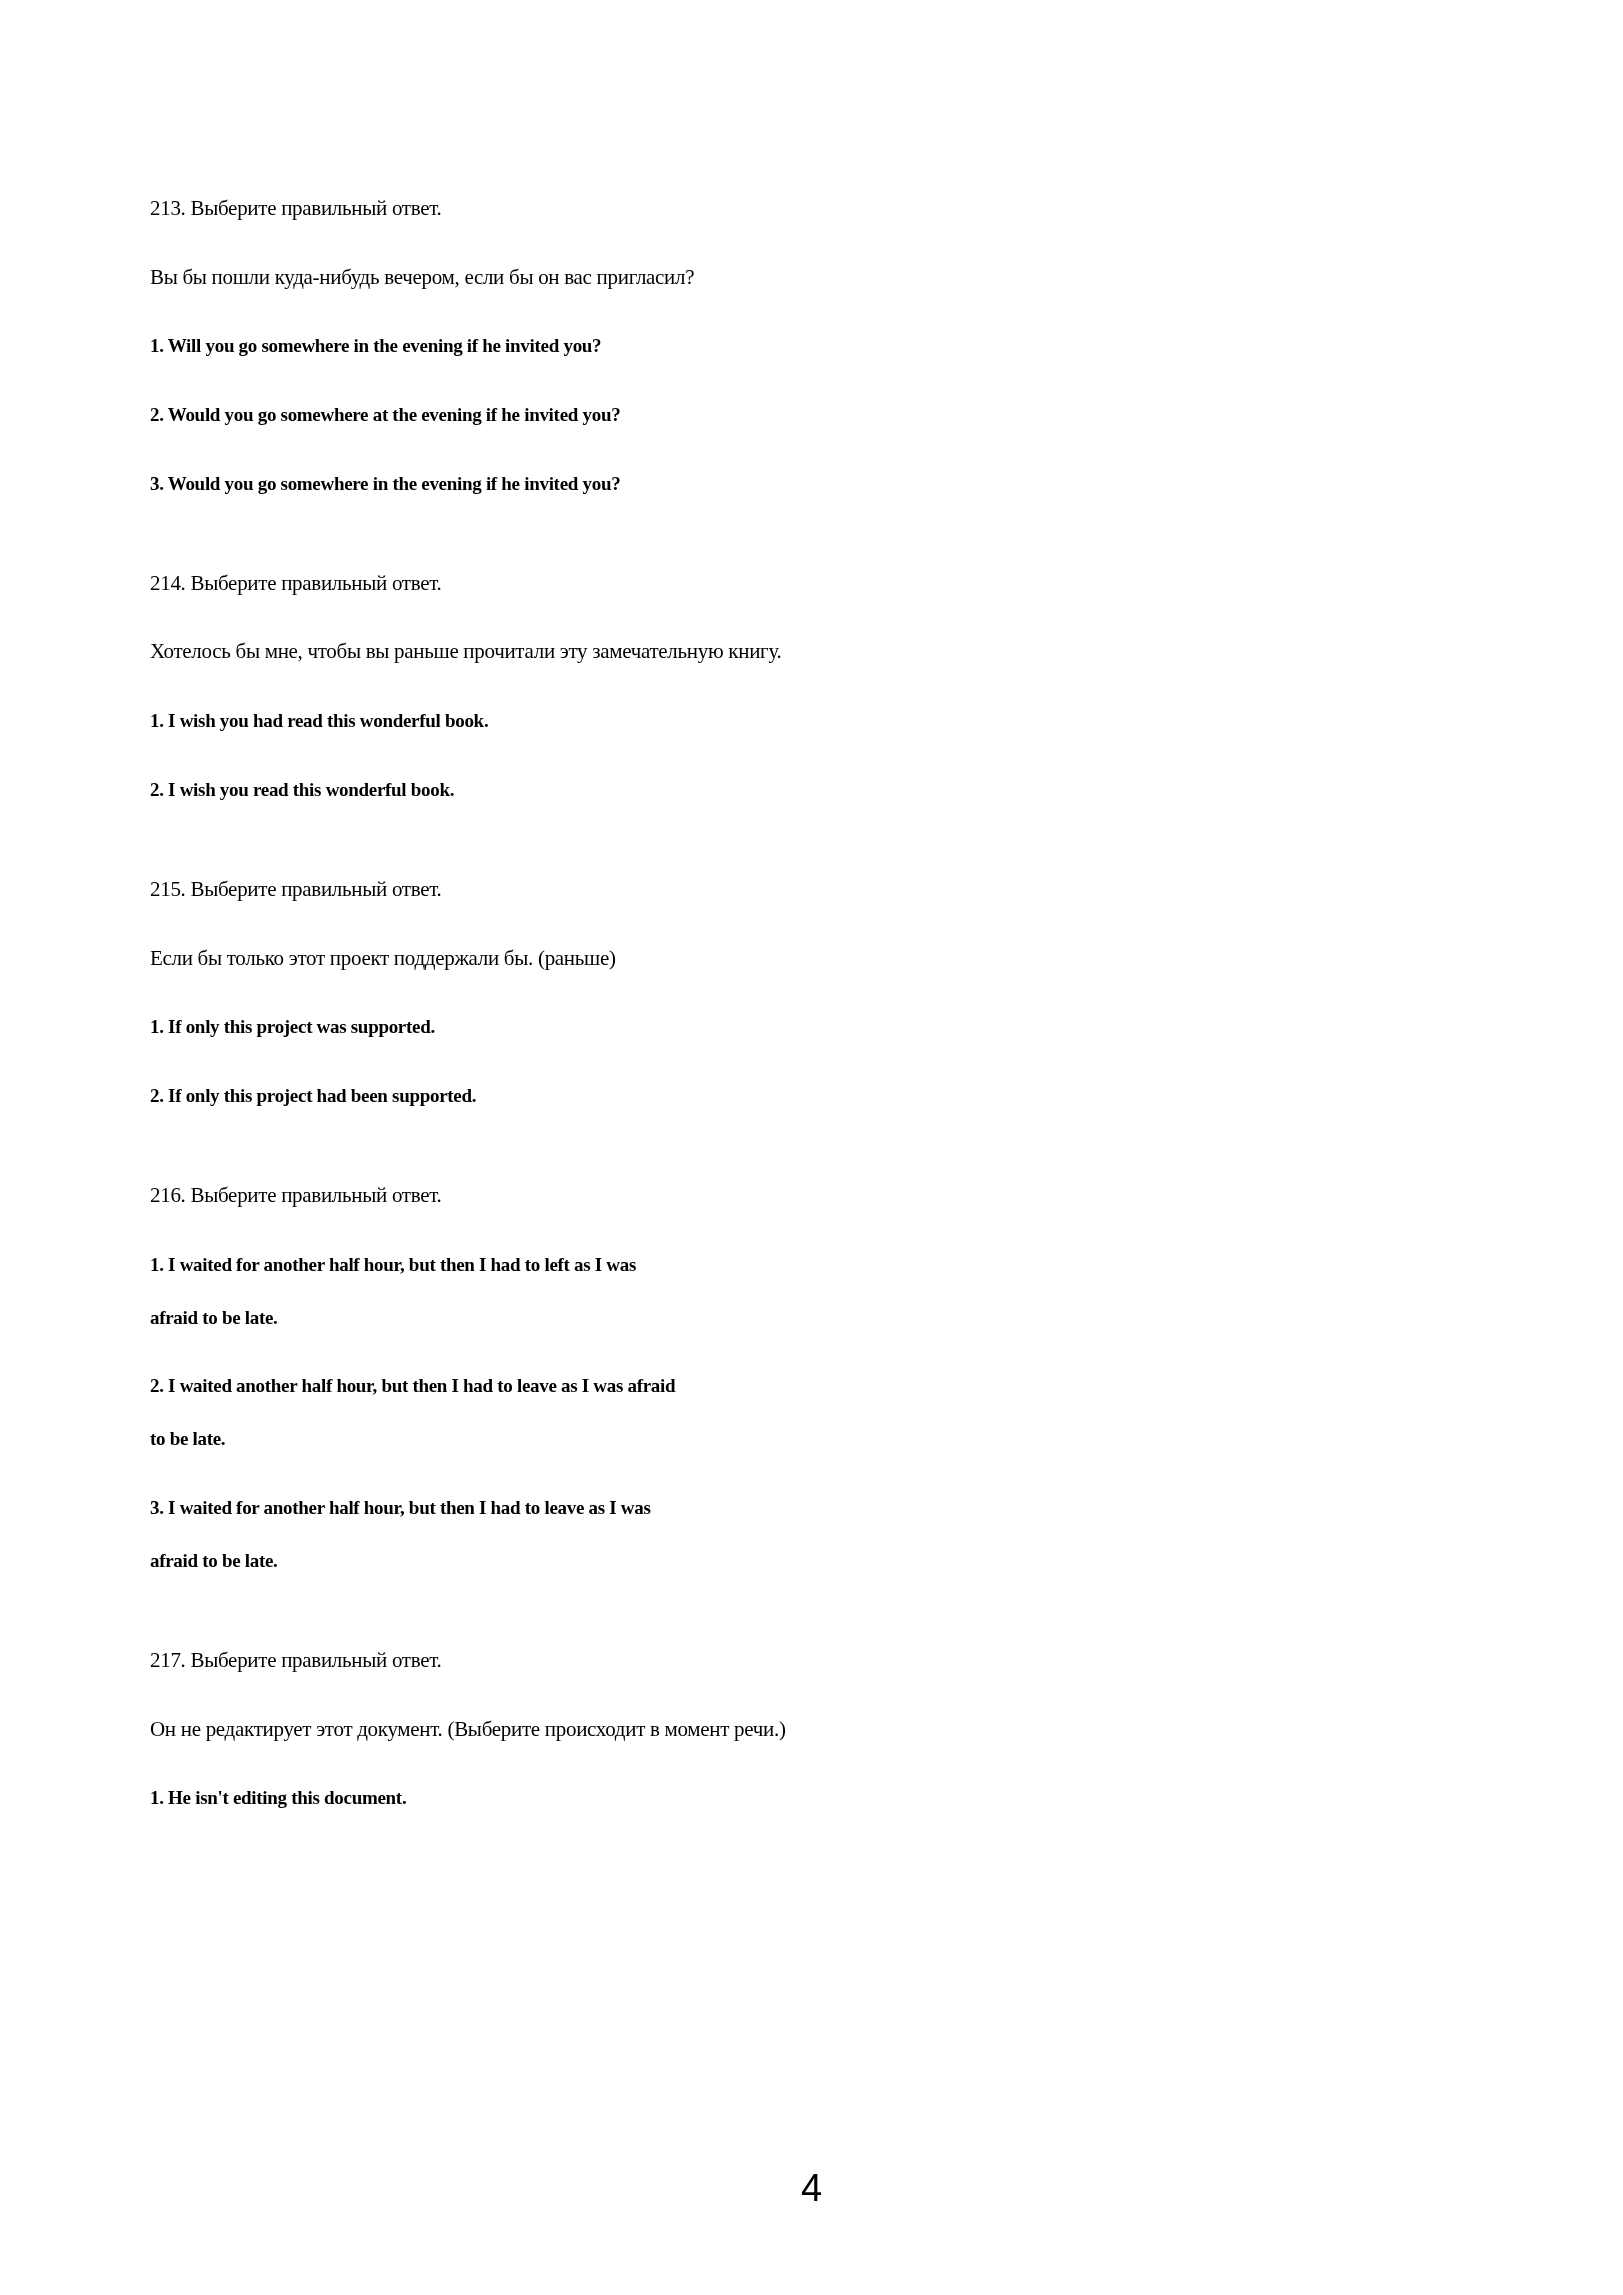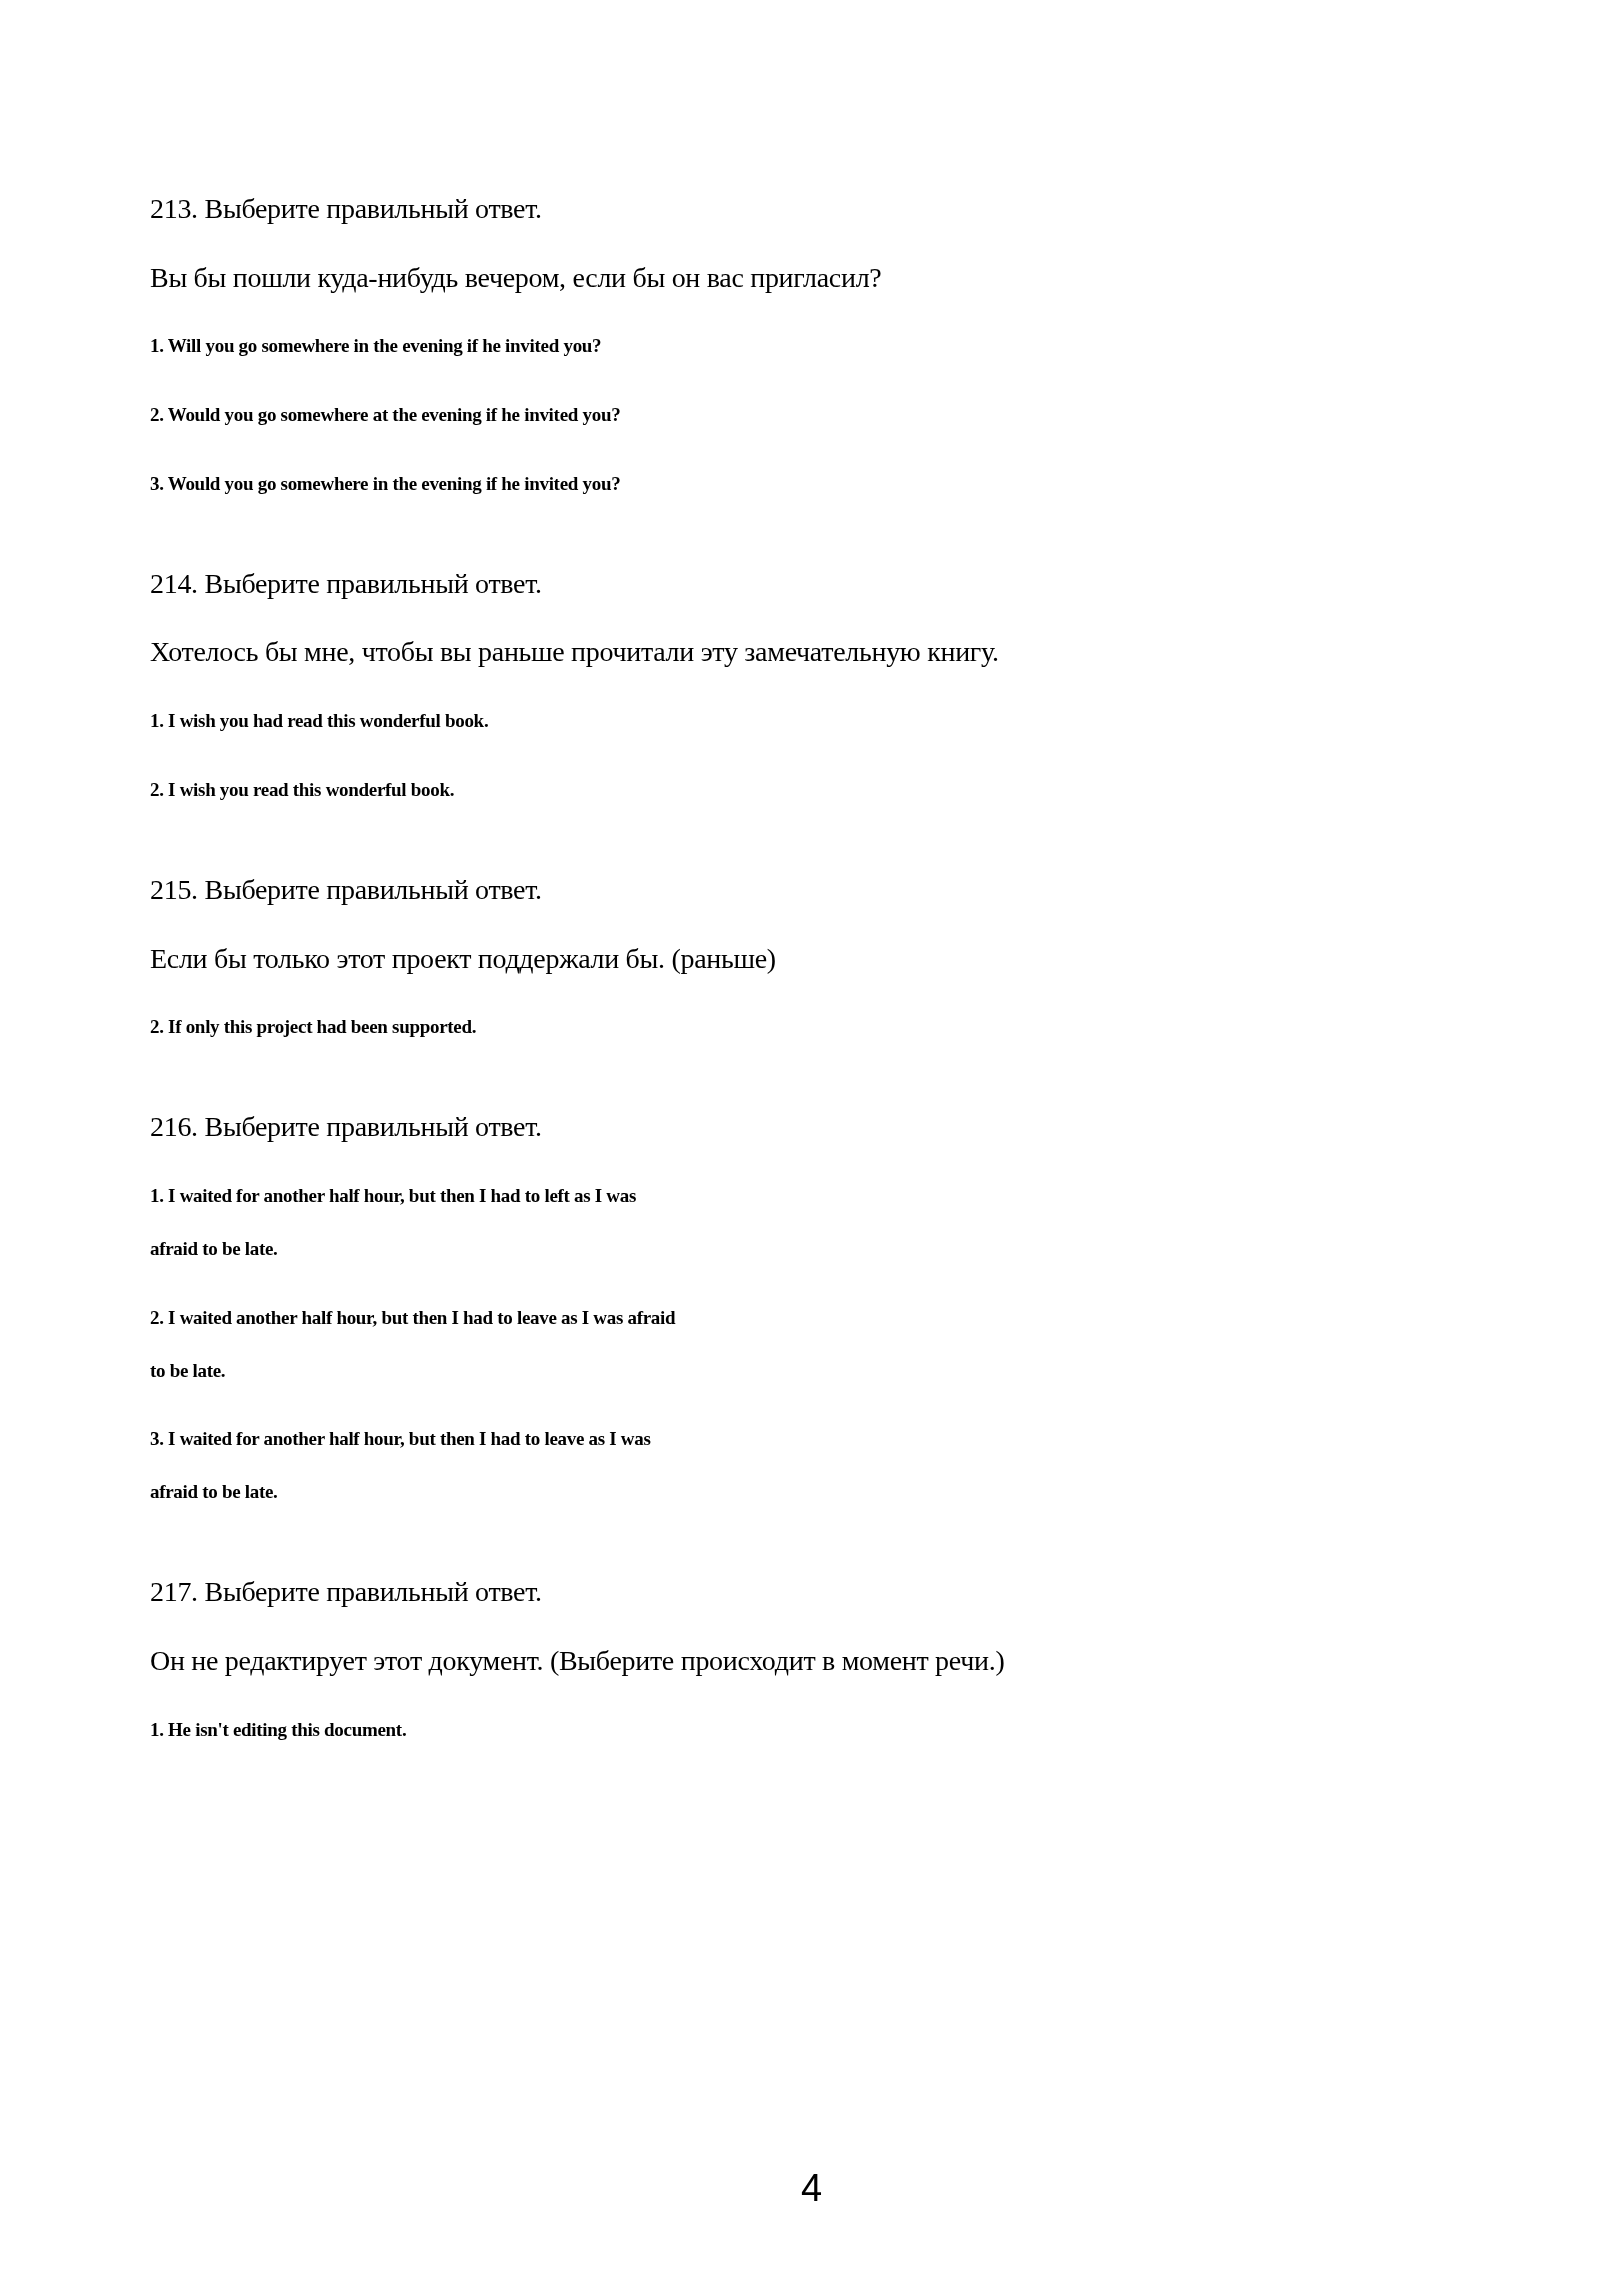--- a/index.html
+++ b/index.html
@@ -20,21 +20,21 @@
     position: absolute;
     left: 150px;
     top: 182px;
     width: 1203px;
   }
   .question {
     margin: 0 0 47px 0;
   }
   .q-header, .q-prompt, .q-option {
     margin: 0 0 15.7px 0;
-    font-size: 28px;
+    font-size: 21px;
     line-height: 53px;
     letter-spacing: -0.3px;
     white-space: pre;
   }
   .q-option {
     font-size: 19px;
     font-weight: 700;
   }
   .footer {
     position: absolute;
@@ -67,20 +67,21 @@
     <section class="question">
       <p class="q-header">214. Выберите правильный ответ.</p>
       <p class="q-prompt">Хотелось бы мне, чтобы вы раньше прочитали эту замечательную книгу.</p>
       <p class="q-option">1. I wish you had read this wonderful book.</p>
       <p class="q-option">2. I wish you read this wonderful book.</p>
     </section>
 
     <section class="question">
       <p class="q-header">215. Выберите правильный ответ.</p>
       <p class="q-prompt">Если бы только этот проект поддержали бы. (раньше)</p>
+      <p class="q-option">1. If only this project was supported.</p>
       <p class="q-option">2. If only this project had been supported.</p>
     </section>
 
     <section class="question">
       <p class="q-header">216. Выберите правильный ответ.</p>
       <p class="q-option">1. I waited for another half hour, but then I had to left as I was
 afraid to be late.</p>
       <p class="q-option">2. I waited another half hour, but then I had to leave as I was afraid
 to be late.</p>
       <p class="q-option">3. I waited for another half hour, but then I had to leave as I was

